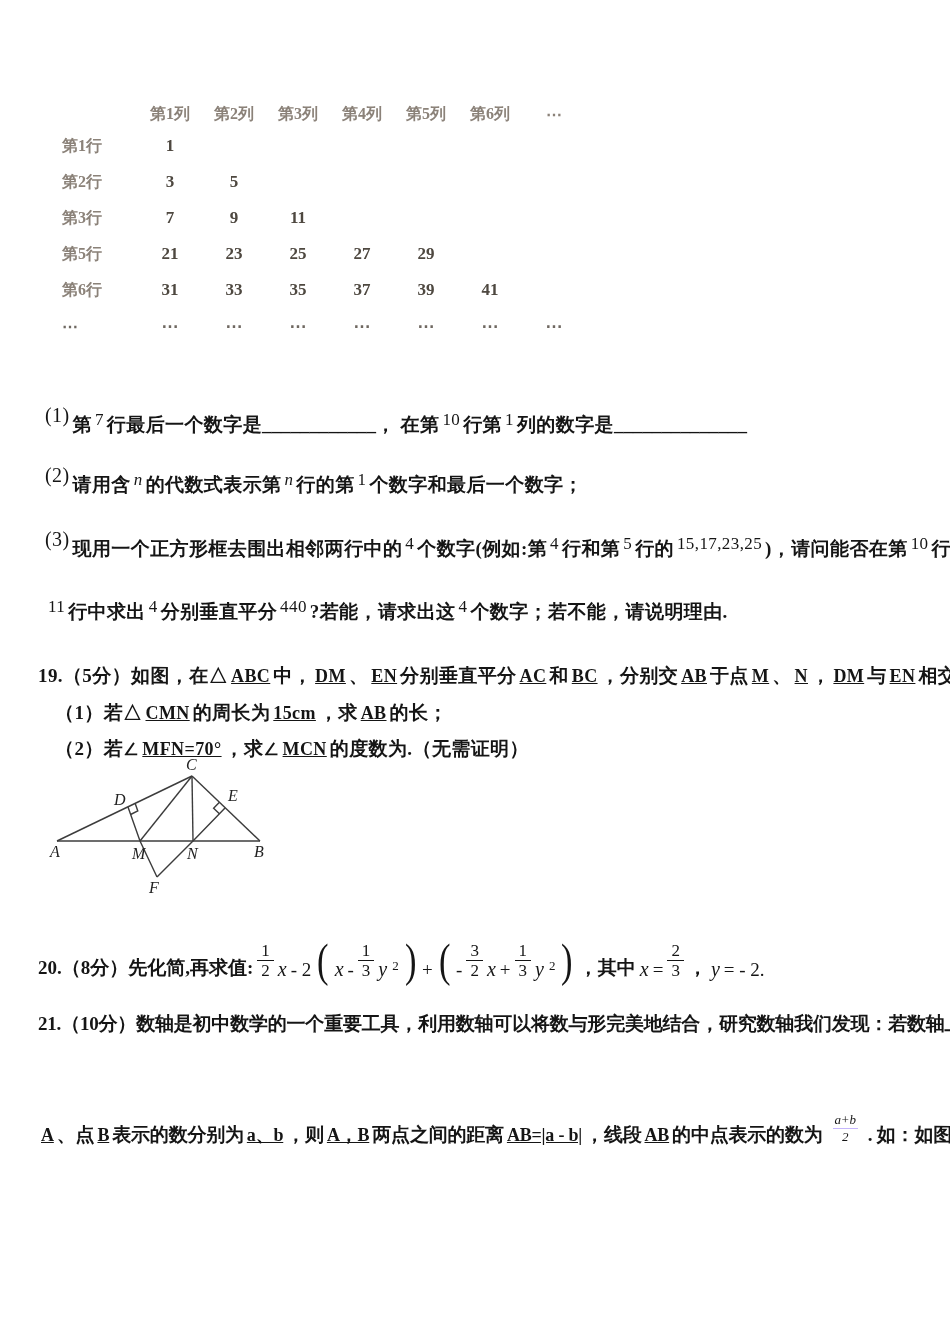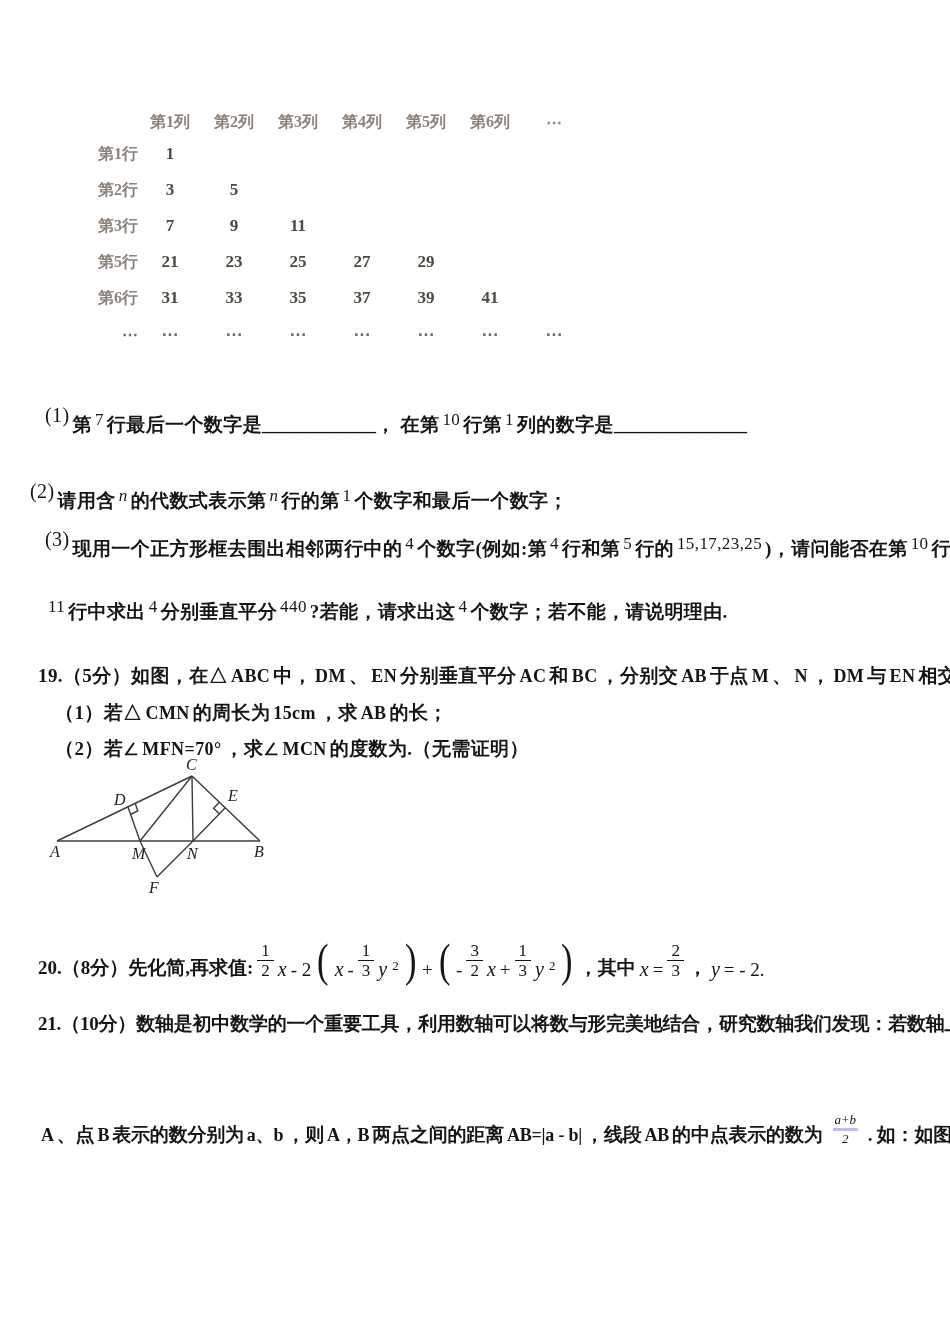--- a/index.html
+++ b/index.html
@@ -3,61 +3,61 @@
 <meta charset="utf-8">
 <style>
   html,body { margin:0; padding:0; background:#e8e8e8; }
   .page {
     position:relative; width:950px; height:1344px; margin:0 auto;
     background:#ffffff; overflow:hidden;
     font-family:"Liberation Serif", serif; color:#151515;
   }
 
   
-  .table-block { position:absolute; left:60px; top:108px; width:530px; }
+  .table-block { position:absolute; left:60px; top:100px; width:530px; }
   .t-row { display:flex; align-items:center; height:36px; }
   .t-row:first-child { height:28px; }
   .t-cell { width:64px; text-align:center; font-size:17px; color:#4e4840; font-weight:600; }
-  .t-label { width:76px; text-align:right; padding-left:2px; color:#8b8279; font-size:16px; font-weight:600; }
+  .t-label { width:76px; text-align:left; padding-left:2px; color:#8b8279; font-size:16px; font-weight:600; }
   .t-row:first-child .t-cell { color:#8b8279; font-size:16px; }
   .t-row:last-child .t-cell { color:#6f6press861; }
   .t-row:last-child .t-cell { color:#6f6861; }
 
   
   .qline {
     position:absolute; white-space:nowrap;
     font-size:19px; line-height:32px; letter-spacing:0.4px;
   }
   .seg-cn  { font-family:"Liberation Serif", serif; font-weight:700; }
   .seg-pn  { font-family:"Liberation Serif", serif; font-weight:400; font-size:20px;
              position:relative; top:-9px; margin-right:3px; }
   .seg-num { font-family:"Liberation Serif", serif; font-weight:400; font-size:17px;
              position:relative; top:-6px; margin:0 3px; }
   .seg-it  { font-family:"Liberation Serif", serif; font-style:italic; font-weight:400;
              font-size:17px; position:relative; top:-6px; margin:0 3px; }
-  .seg-lat { font-family:"Liberation Serif", serif; font-weight:700; font-size:18px; margin:16px 3px; }
+  .seg-lat { font-family:"Liberation Serif", serif; font-weight:700; font-size:18px; margin:16px 3px;text-decoration:underline; }
   .seg-u   { font-family:"Liberation Serif", serif; font-weight:700; letter-spacing:0; }
 
   
   .mathline { position:absolute; display:flex; align-items:flex-end; gap:4px;
               font-size:19px; white-space:nowrap; }
   .seg-frac { display:inline-flex; flex-direction:column; align-items:center;
               font-size:17px; line-height:1.15; font-weight:400; }
   .seg-frac .fn { border-bottom:1.4px solid #151515; padding:0 4px; }
   .seg-frac .fd { padding:0 4px; }
   .seg-mit { font-style:italic; font-size:20px; font-weight:400; }
   .seg-op  { font-size:19px; font-weight:400; }
   .seg-sup { font-size:13px; font-weight:400; position:relative; top:-7px; margin-left:1px; }
   .seg-paren { font-size:46px; font-weight:300; line-height:0.9; transform:scaleX(0.75); }
 
   
   .seg-sfrac { display:inline-flex; flex-direction:column; align-items:center;
                font-size:13px; line-height:1.2; font-style:italic; font-weight:400;
                vertical-align:17px; margin:0 10px; }
-  .seg-sfrac .fn { border-bottom:3px solid #c4b5fd; padding:0 2px; }
+  .seg-sfrac .fn { border-bottom:1px solid #c4b5fd; padding:0 2px; }
 
   
   .fig { position:absolute; left:30px; top:756px; }
   .fig line, .fig polyline, .fig path { stroke:#3c3c3c; stroke-width:1.4; fill:none; }
   .fig text { font-family:"Liberation Serif", serif; font-style:italic;
               font-size:16px; fill:#222222; }
 </style>
 </head>
 <body>
 
@@ -130,21 +130,21 @@
         <span class="t-cell">⋯</span>
         <span class="t-cell">⋯</span>
         <span class="t-cell">⋯</span>
         <span class="t-cell">⋯</span>
         <span class="t-cell">⋯</span>
         <span class="t-cell">⋯</span>
       </div>
     </div>
 
   <div class="qline" style="left:45px; top:408px;"><span class="seg-pn">(1)</span><span class="seg-cn">第</span><span class="seg-num">7</span><span class="seg-cn">行最后一个数字是</span><span class="seg-u">____________</span><span class="seg-cn">， 在第</span><span class="seg-num">10</span><span class="seg-cn">行第</span><span class="seg-num">1</span><span class="seg-cn">列的数字是</span><span class="seg-u">______________</span></div>
-  <div class="qline" style="left:30px; top:468px;margin-top:16px;"><span class="seg-pn">(2)</span><span class="seg-cn">请用含</span><span class="seg-it">n</span><span class="seg-cn">的代数式表示第</span><span class="seg-it">n</span><span class="seg-cn">行的第</span><span class="seg-num">1</span><span class="seg-cn">个数字和最后一个数字；</span></div>
+  <div class="qline" style="left:45px; top:468px;"><span class="seg-pn">(2)</span><span class="seg-cn">请用含</span><span class="seg-it">n</span><span class="seg-cn">的代数式表示第</span><span class="seg-it">n</span><span class="seg-cn">行的第</span><span class="seg-num">1</span><span class="seg-cn">个数字和最后一个数字；</span></div>
   <div class="qline" style="left:45px; top:532px;"><span class="seg-pn">(3)</span><span class="seg-cn">现用一个正方形框去围出相邻两行中的</span><span class="seg-num">4</span><span class="seg-cn">个数字(例如:第</span><span class="seg-num">4</span><span class="seg-cn">行和第</span><span class="seg-num">5</span><span class="seg-cn">行的</span><span class="seg-num">15,17,23,25</span><span class="seg-cn">)，请问能否在第</span><span class="seg-num">10</span><span class="seg-cn">行和第</span></div>
   <div class="qline" style="left:45px; top:596px;"><span class="seg-num">11</span><span class="seg-cn">行中求出</span><span class="seg-num">4</span><span class="seg-cn">分别垂直平分</span><span class="seg-num">440</span><span class="seg-cn">?若能，请求出这</span><span class="seg-num">4</span><span class="seg-cn">个数字；若不能，请说明理由.</span></div>
 
   <div class="qline" style="left:38px; top:660px;"><span class="seg-cn">19.（5分）如图，在△</span><span class="seg-lat">ABC</span><span class="seg-cn">中，</span><span class="seg-lat">DM</span><span class="seg-cn">、</span><span class="seg-lat">EN</span><span class="seg-cn">分别垂直平分</span><span class="seg-lat">AC</span><span class="seg-cn">和</span><span class="seg-lat">BC</span><span class="seg-cn">，分别交</span><span class="seg-lat">AB</span><span class="seg-cn">于点</span><span class="seg-lat">M</span><span class="seg-cn">、</span><span class="seg-lat">N</span><span class="seg-cn">，</span><span class="seg-lat">DM</span><span class="seg-cn">与</span><span class="seg-lat">EN</span><span class="seg-cn">相交于点</span></div>
   <div class="qline" style="left:55px; top:697px;"><span class="seg-cn">（1）若△</span><span class="seg-lat">CMN</span><span class="seg-cn">的周长为</span><span class="seg-lat">15cm</span><span class="seg-cn">，求</span><span class="seg-lat">AB</span><span class="seg-cn">的长；</span></div>
   <div class="qline" style="left:55px; top:733px;"><span class="seg-cn">（2）若∠</span><span class="seg-lat">MFN=70°</span><span class="seg-cn">，求∠</span><span class="seg-lat">MCN</span><span class="seg-cn">的度数为.（无需证明）</span></div>
 
   <svg class="fig" width="280" height="150" viewBox="0 0 280 150">
 
     <line x1="27" y1="85" x2="230" y2="85"></line>

